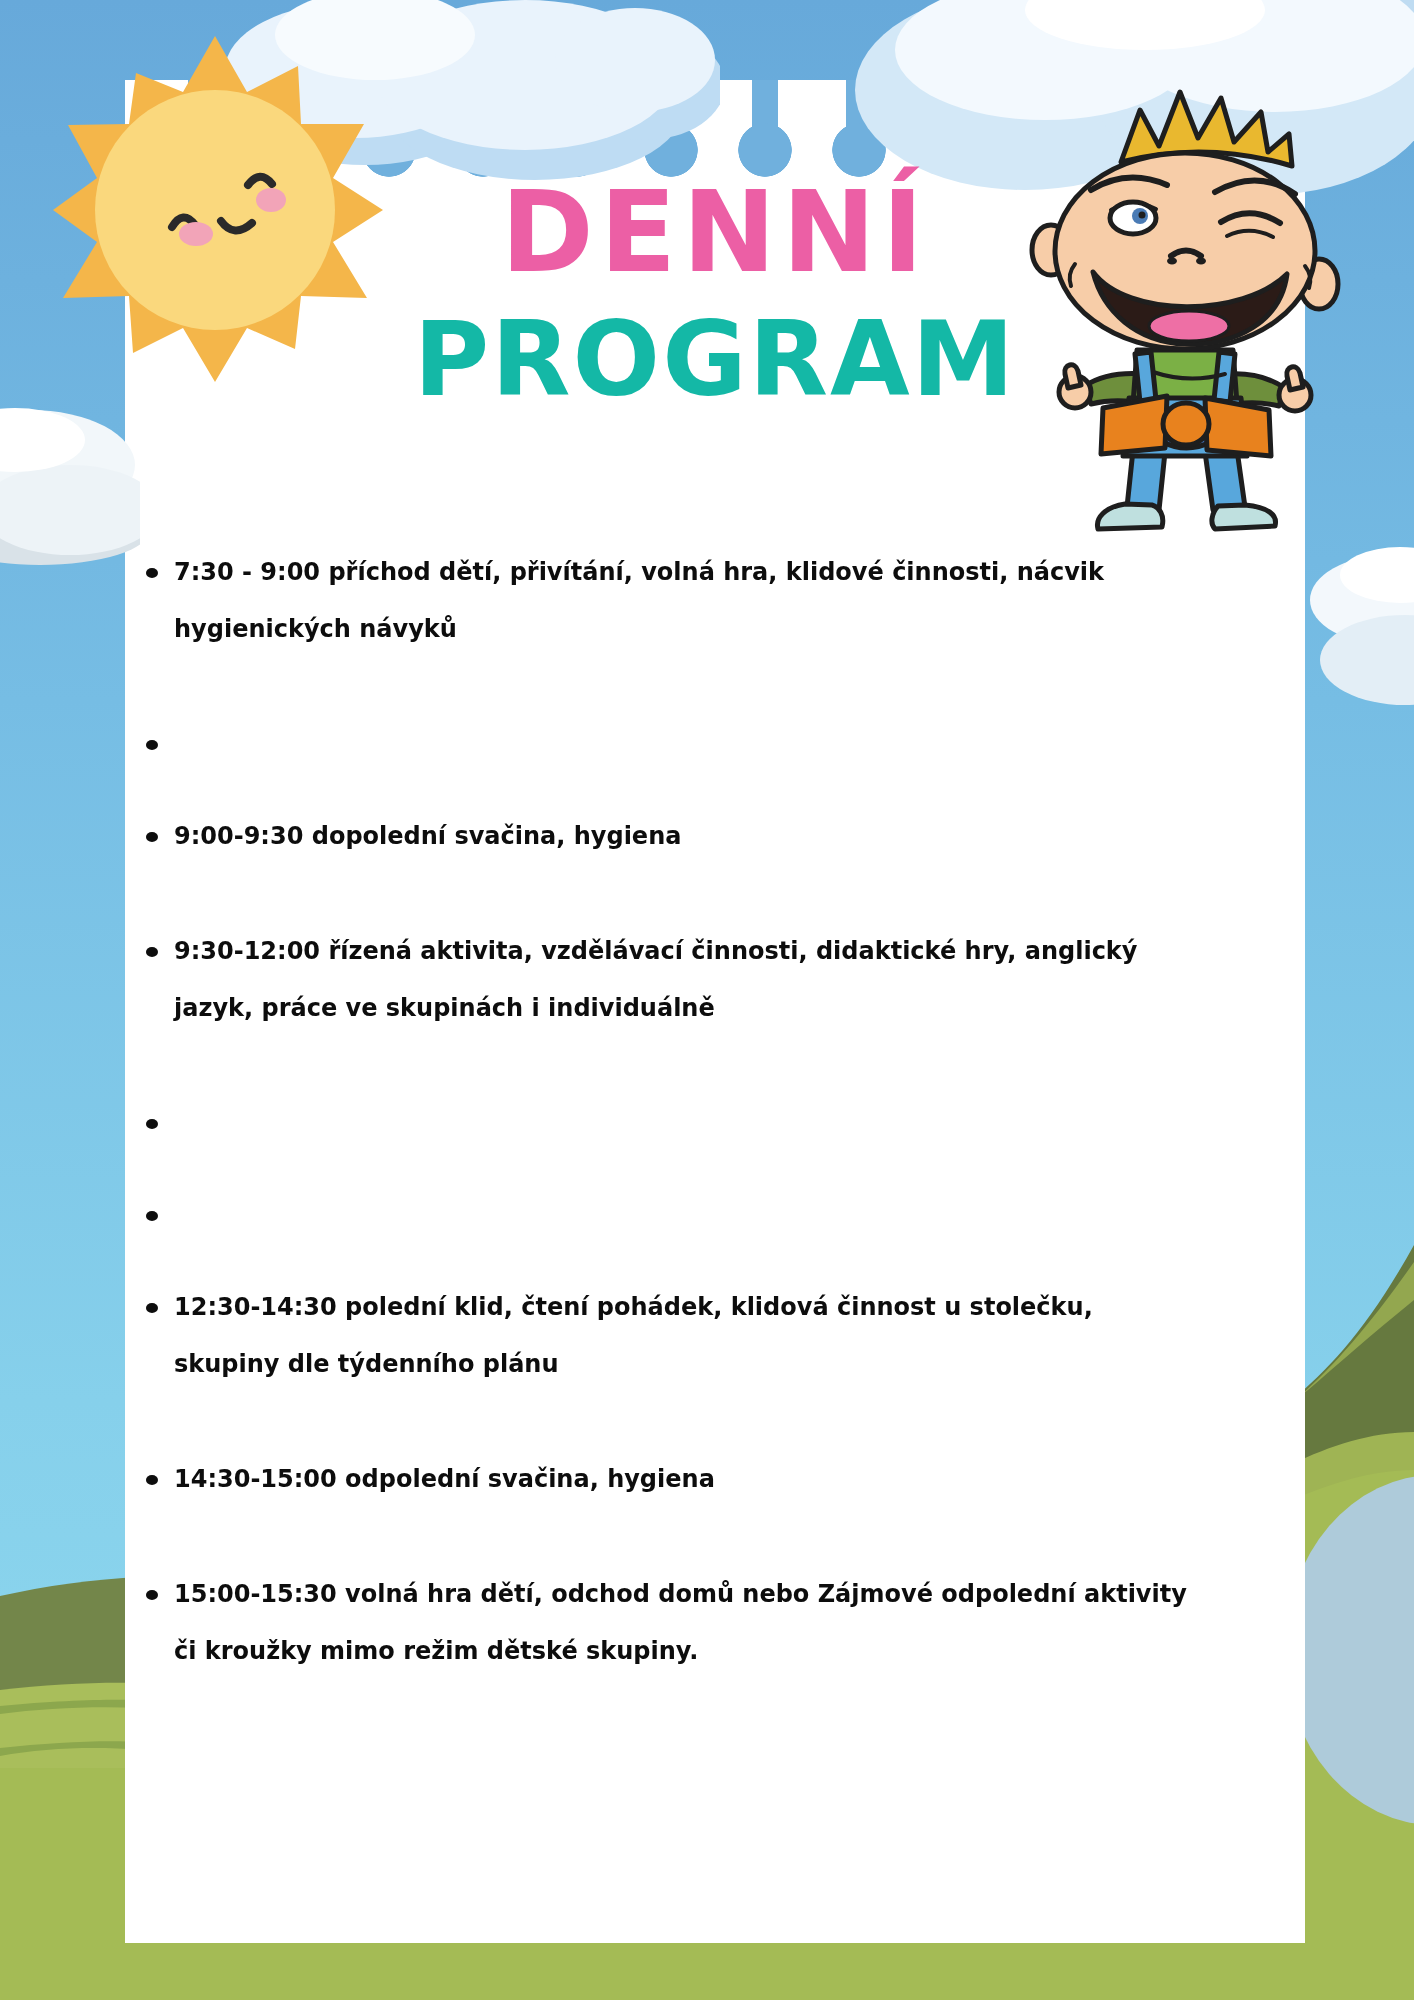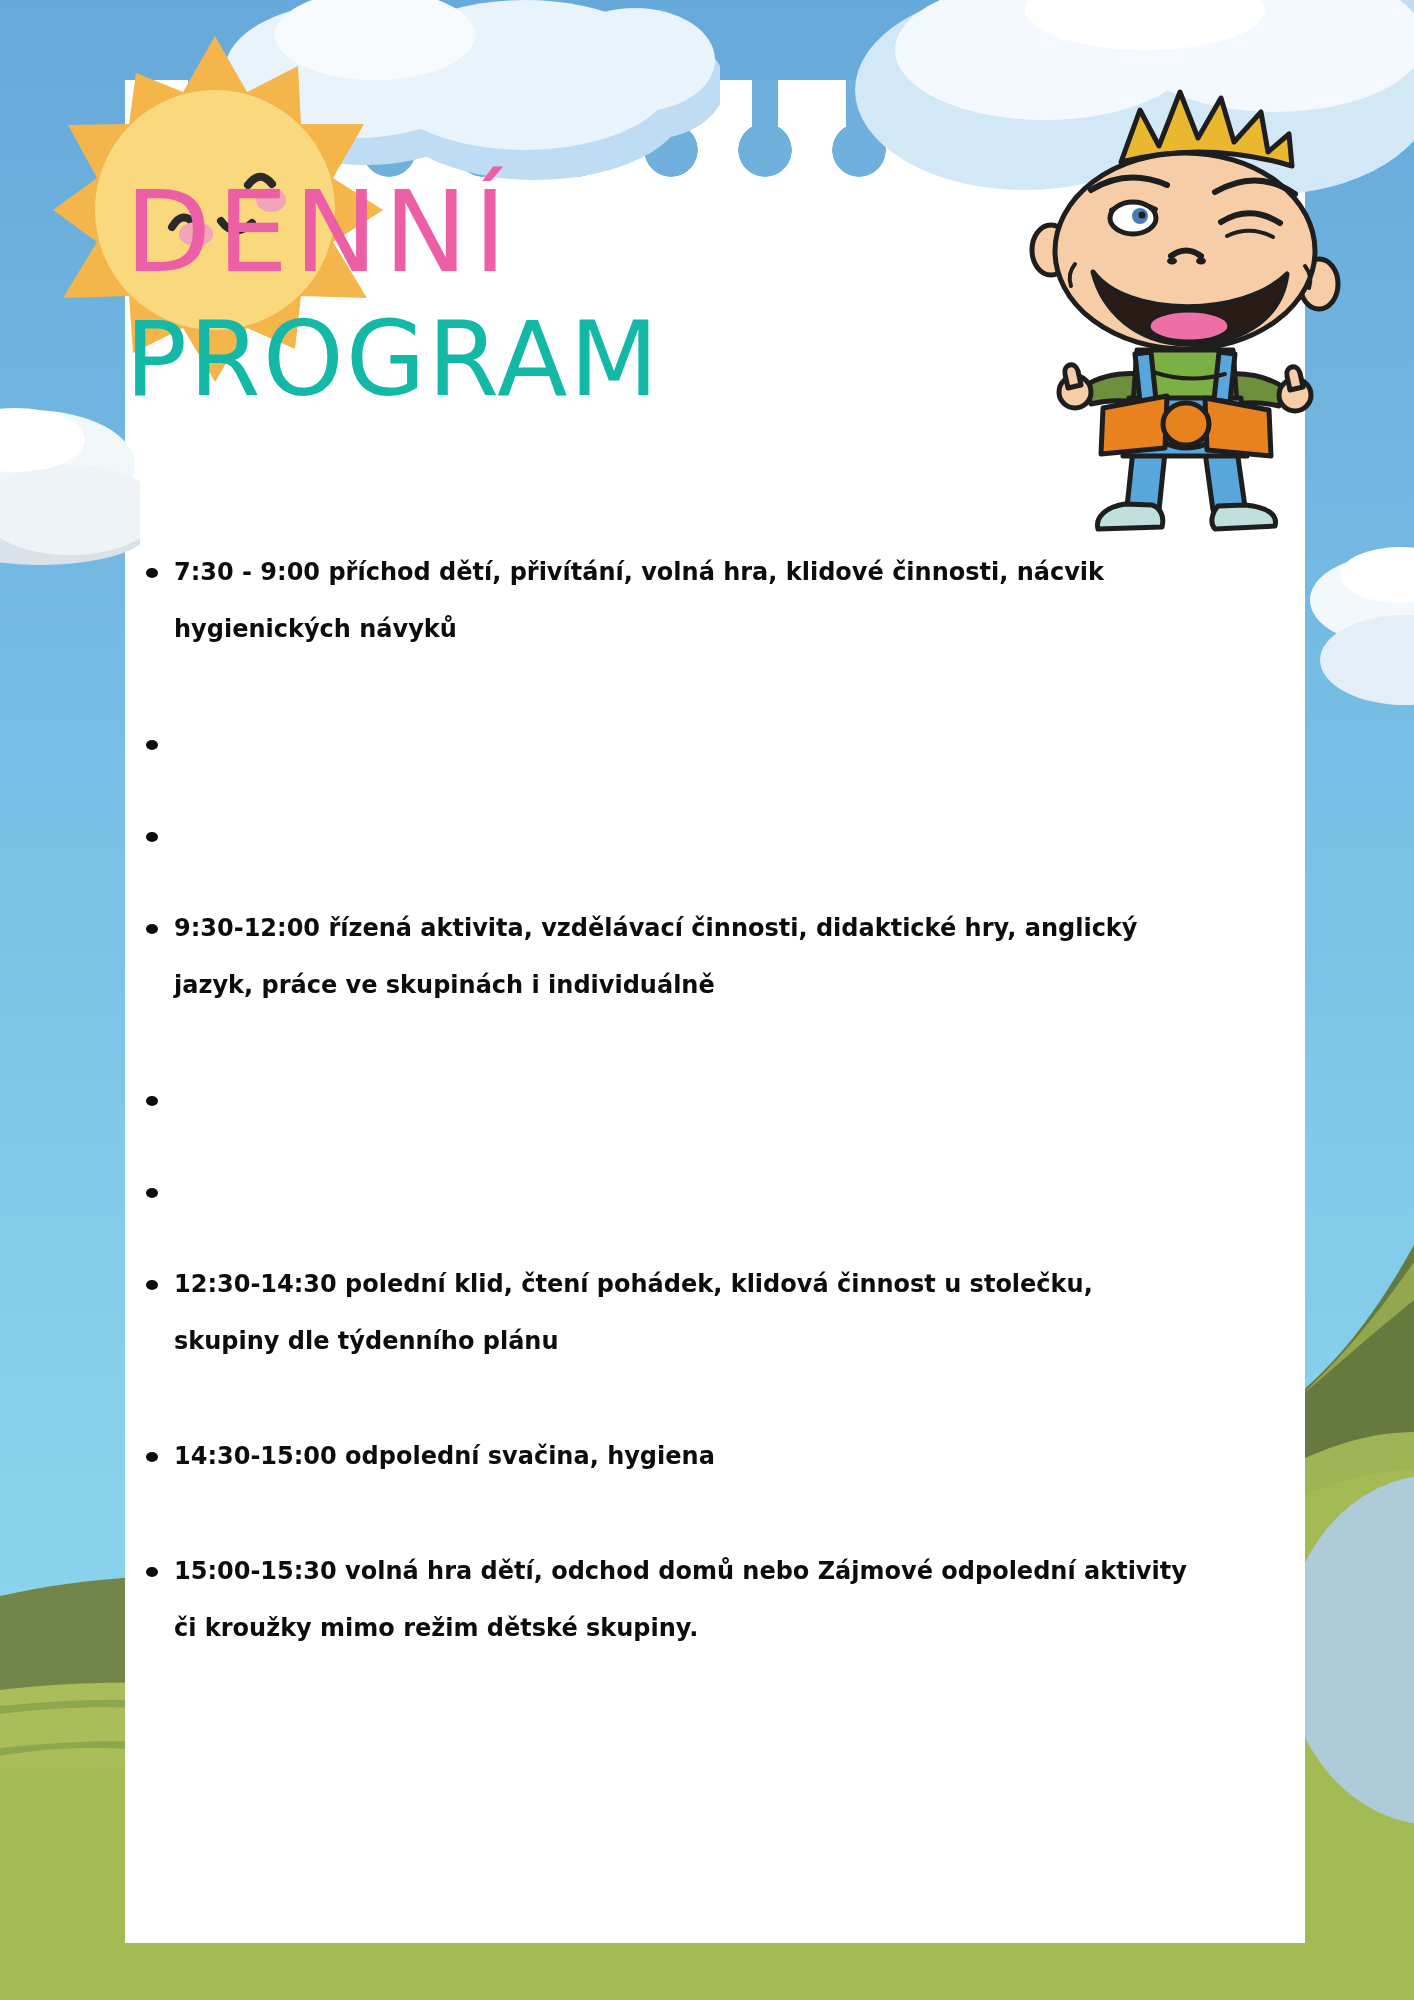--- a/index.html
+++ b/index.html
@@ -12,22 +12,22 @@
   .scallops{position:absolute;left:125px;top:80px;width:1180px;height:100px;z-index:2;
     background-image:
       radial-gradient(circle 27px at 47px 70px, #70B0DD 98%, rgba(112,176,221,0) 100%),
       linear-gradient(90deg, rgba(0,0,0,0) 0 34px, #70B0DD 34px 60px, rgba(0,0,0,0) 60px);
     background-size:94px 100px, 94px 52px;
     background-repeat:repeat-x;
     background-position:29px 0,29px 0;}
   .cloud{position:absolute;z-index:3;}
   .sun{position:absolute;left:15px;top:25px;z-index:4;}
   .boy{position:absolute;left:975px;top:58px;z-index:4;}
-  .title-line{position:absolute;left:125px;width:1180px;z-index:5;
-              font-weight:normal;line-height:1;}
+  .title-line{position:absolute;left:125px;width:1180px;text-align:center;z-index:5;
+              font-weight:bold;line-height:1;}
   .title-1{top:176px;font-size:112px;letter-spacing:6px;color:#EC5FA5;}
   .title-2{top:308px;font-size:103px;letter-spacing:2px;color:#14b8a6;}
   .list{position:absolute;left:146px;top:544px;width:1145px;z-index:5;}
   .item{display:flex;margin-bottom:58px;}
   .dot{flex:0 0 auto;width:12px;height:10px;border-radius:50%;background:#0d0d0d;
        margin:24px 16px 0 0;}
   .txt{font-size:24px;font-weight:bold;color:#0d0d0d;line-height:57px;}
   .line{display:block;white-space:nowrap;}
   .line:empty{display:none;}
 </style>
@@ -182,20 +182,24 @@
         <span class="line">hygienických návyků</span>
       </div>
     </div>
 
     <div class="item">
       <span class="dot"></span>
     </div>
 
     <div class="item">
       <span class="dot"></span>
+      <div class="txt">
+        <span class="line">9:00-9:30 dopolední svačina, hygiena</span>
+
+      </div>
     </div>
 
     <div class="item">
       <span class="dot"></span>
       <div class="txt">
         <span class="line">9:30-12:00 řízená aktivita, vzdělávací činnosti, didaktické hry, anglický</span>
         <span class="line">jazyk, práce ve skupinách i individuálně</span>
       </div>
     </div>
 

